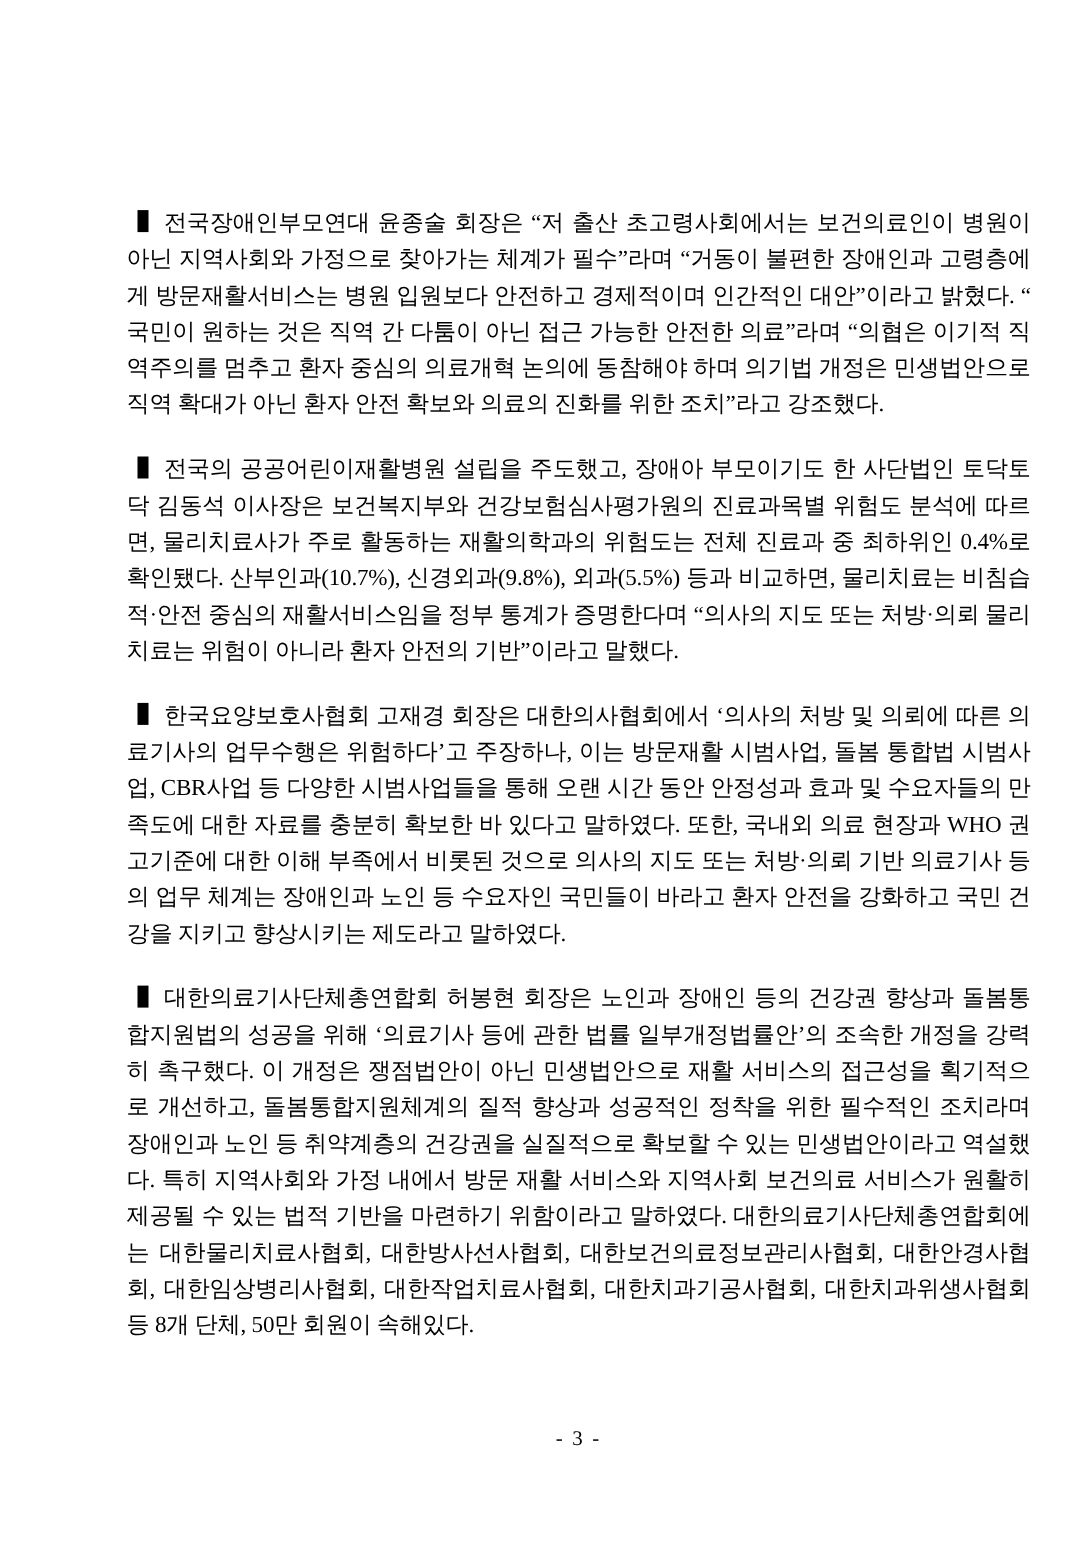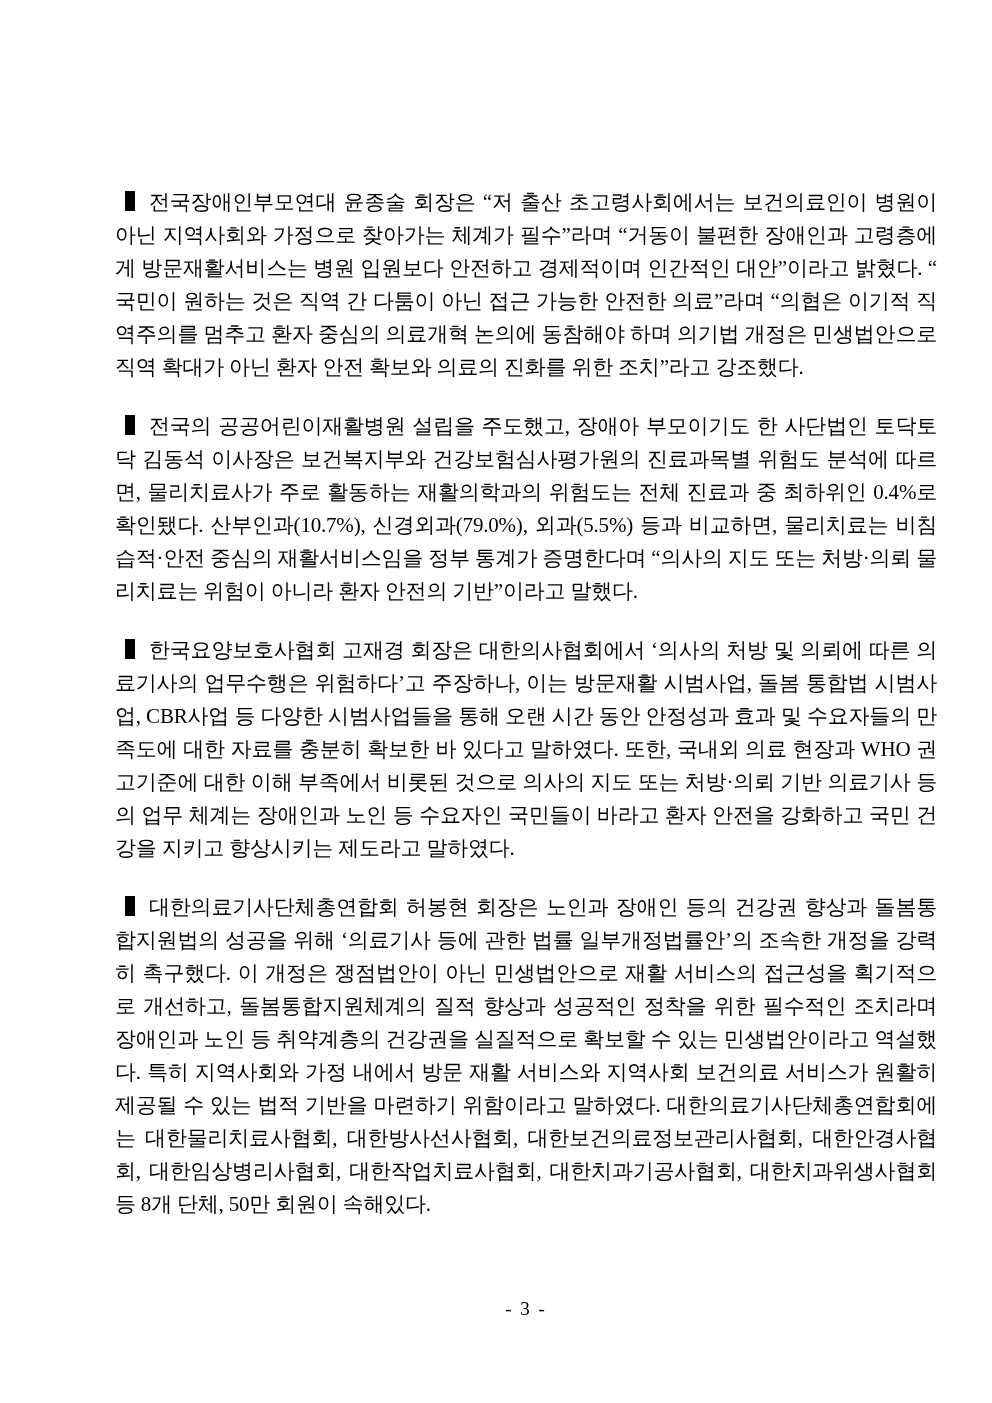--- a/index.html
+++ b/index.html
@@ -62,21 +62,21 @@
   }
 </style>
 </head>
 <body>
 
 <div class="page">
   <div class="content">
 
     <p class="para"><span class="bullet"></span><span>전국장애인부모연대 윤종술 회장은 “저 출산 초고령사회에서는 보건의료인이 병원이 아닌 지역사회와 가정으로 찾아가는 체계가 필수”라며 “거동이 불편한 장애인과 고령층에게 방문재활서비스는 병원 입원보다 안전하고 경제적이며 인간적인 대안”이라고 밝혔다. “국민이 원하는 것은 직역 간 다툼이 아닌 접근 가능한 안전한 의료”라며 “의협은 이기적 직역주의를 멈추고 환자 중심의 의료개혁 논의에 동참해야 하며 의기법 개정은 민생법안으로 직역 확대가 아닌 환자 안전 확보와 의료의 진화를 위한 조치”라고 강조했다.</span></p>
 
-    <p class="para"><span class="bullet"></span><span>전국의 공공어린이재활병원 설립을 주도했고, 장애아 부모이기도 한 사단법인 토닥토닥 김동석 이사장은 보건복지부와 건강보험심사평가원의 진료과목별 위험도 분석에 따르면, 물리치료사가 주로 활동하는 재활의학과의 위험도는 전체 진료과 중 최하위인 0.4%로 확인됐다. 산부인과(10.7%), 신경외과(79.0%), 외과(5.5%) 등과 비교하면, 물리치료는 비침습적·안전 중심의 재활서비스임을 정부 통계가 증명한다며 “의사의 지도 또는 처방·의뢰 물리치료는 위험이 아니라 환자 안전의 기반”이라고 말했다.</span></p>
+    <p class="para"><span class="bullet"></span><span>전국의 공공어린이재활병원 설립을 주도했고, 장애아 부모이기도 한 사단법인 토닥토닥 김동석 이사장은 보건복지부와 건강보험심사평가원의 진료과목별 위험도 분석에 따르면, 물리치료사가 주로 활동하는 재활의학과의 위험도는 전체 진료과 중 최하위인 0.4%로 확인됐다. 산부인과(10.7%), 신경외과(9.8%), 외과(5.5%) 등과 비교하면, 물리치료는 비침습적·안전 중심의 재활서비스임을 정부 통계가 증명한다며 “의사의 지도 또는 처방·의뢰 물리치료는 위험이 아니라 환자 안전의 기반”이라고 말했다.</span></p>
 
     <p class="para"><span class="bullet"></span><span>한국요양보호사협회 고재경 회장은 대한의사협회에서 ‘의사의 처방 및 의뢰에 따른 의료기사의 업무수행은 위험하다’고 주장하나, 이는 방문재활 시범사업, 돌봄 통합법 시범사업, CBR사업 등 다양한 시범사업들을 통해 오랜 시간 동안 안정성과 효과 및 수요자들의 만족도에 대한 자료를 충분히 확보한 바 있다고 말하였다. 또한, 국내외 의료 현장과 WHO 권고기준에 대한 이해 부족에서 비롯된 것으로 의사의 지도 또는 처방·의뢰 기반 의료기사 등의 업무 체계는 장애인과 노인 등 수요자인 국민들이 바라고 환자 안전을 강화하고 국민 건강을 지키고 향상시키는 제도라고 말하였다.</span></p>
 
     <p class="para"><span class="bullet"></span><span>대한의료기사단체총연합회 허봉현 회장은 노인과 장애인 등의 건강권 향상과 돌봄통합지원법의 성공을 위해 ‘의료기사 등에 관한 법률 일부개정법률안’의 조속한 개정을 강력히 촉구했다. 이 개정은 쟁점법안이 아닌 민생법안으로 재활 서비스의 접근성을 획기적으로 개선하고, 돌봄통합지원체계의 질적 향상과 성공적인 정착을 위한 필수적인 조치라며 장애인과 노인 등 취약계층의 건강권을 실질적으로 확보할 수 있는 민생법안이라고 역설했다. 특히 지역사회와 가정 내에서 방문 재활 서비스와 지역사회 보건의료 서비스가 원활히 제공될 수 있는 법적 기반을 마련하기 위함이라고 말하였다. 대한의료기사단체총연합회에는 대한물리치료사협회, 대한방사선사협회, 대한보건의료정보관리사협회, 대한안경사협회, 대한임상병리사협회, 대한작업치료사협회, 대한치과기공사협회, 대한치과위생사협회 등 8개 단체, 50만 회원이 속해있다.</span></p>
 
   </div>
 
   <div class="page-number">- 3 -</div>
 </div>
 

